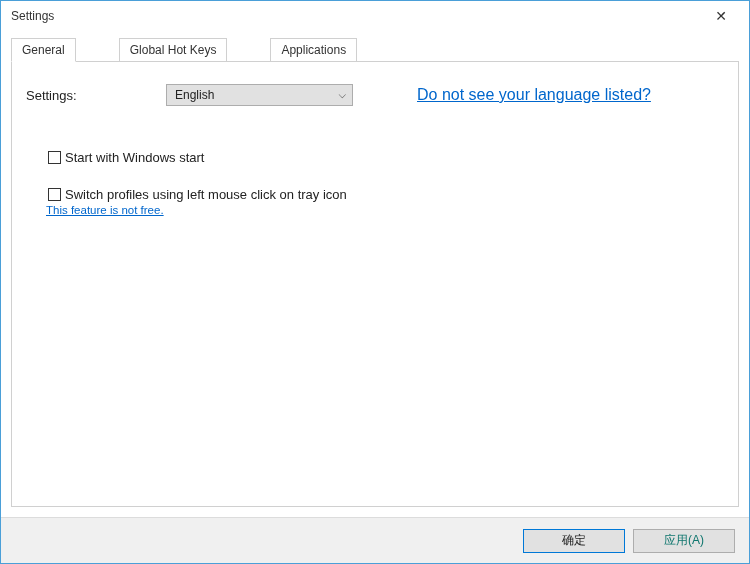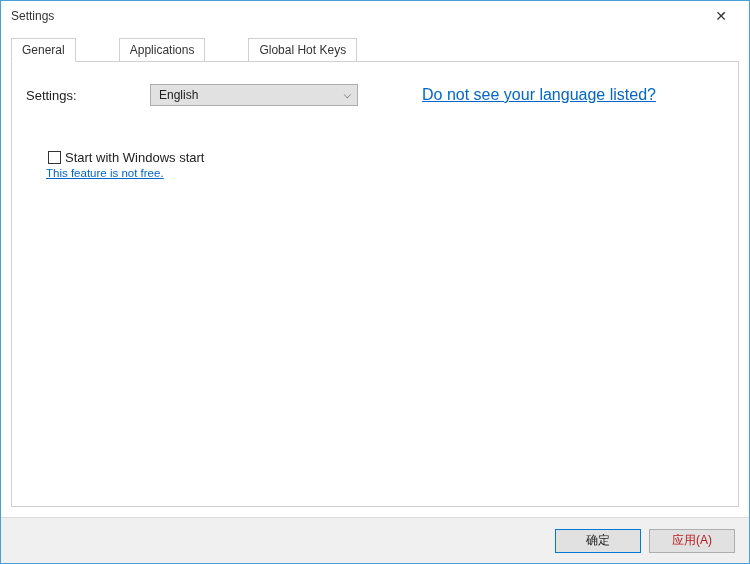--- a/index.html
+++ b/index.html
@@ -92,31 +92,32 @@
       display: flex;
       align-items: center;
       margin-bottom: 14px;
     }
     .language-label {
       width: 124px;
       font-size: 13px;
       color: #222;
     }
     .dropdown {
-      width: 208px;
+      width: 187px;
       height: 22px;
       border: 1px solid #adadad;
       background: #e1e1e1;
       display: flex;
       align-items: center;
       justify-content: space-between;
       padding: 0 6px 0 8px;
       font-size: 12px;
       color: #222;
       cursor: pointer;
+      margin-left: 16px;
     }
     .dropdown-arrow {
       font-size: 10px;
       color: #555;
     }
     .link {
       color: #0066cc;
       text-decoration: underline;
       font-size: 16px;
       cursor: pointer;
@@ -159,73 +160,77 @@
       height: 46px;
       display: flex;
       align-items: center;
       justify-content: flex-end;
       padding: 0 14px;
       gap: 8px;
       background: #f0f0f0;
       border-top: 1px solid #dcdcdc;
     }
     .btn {
-      width: 86px;
+      width: 102px;
       height: 24px;
       border: 1px solid #adadad;
       background: #e1e1e1;
       font-size: 12px;
       color: #222;
       cursor: pointer;
       display: flex;
       align-items: center;
       justify-content: center;
       font-family: inherit;
     }
     .btn.primary {
       border: 1px solid #0078d7;
     }
     .btn.disabled {
-      color: #b91c1c;
+      color: #0f766e;
       cursor: default;
     }
   </style>
 </head>
 <body>
 
 <div class="window">
   <div class="titlebar">
     <span class="titlebar-title">Settings</span>
     <div class="close-btn">
       <span>✕</span>
     </div>
   </div>
 
   <div class="content-area">
     <div class="tabs-row">
       <div class="tab active">General</div>
+      <div class="tab inactive">Global Hot Keys</div>
       <div class="tab inactive">Applications</div>
-      <div class="tab inactive">Global Hot Keys</div>
     </div>
 
     <div class="tab-panel">
       <div class="row">
         <span class="language-label">Settings:</span>
         <div class="dropdown">
           <span>English</span>
           <span class="dropdown-arrow">⌵</span>
         </div>
         <a class="link">Do not see your language listed?</a>
       </div>
 
       <div class="checkbox-row">
         <div class="checkbox"></div>
         <span class="checkbox-label">Start with Windows start</span>
       </div>
 
+      <div class="checkbox-row second">
+        <div class="checkbox"></div>
+        <span class="checkbox-label">Switch profiles using left mouse click on tray icon</span>
+      </div>
 
       <a class="feature-link">This feature is not free.</a>
     </div>
   </div>
 
   <div class="button-bar">
     <button class="btn primary">确定</button>
     <button class="btn disabled">应用(A)</button>
   </div>
 </div>

